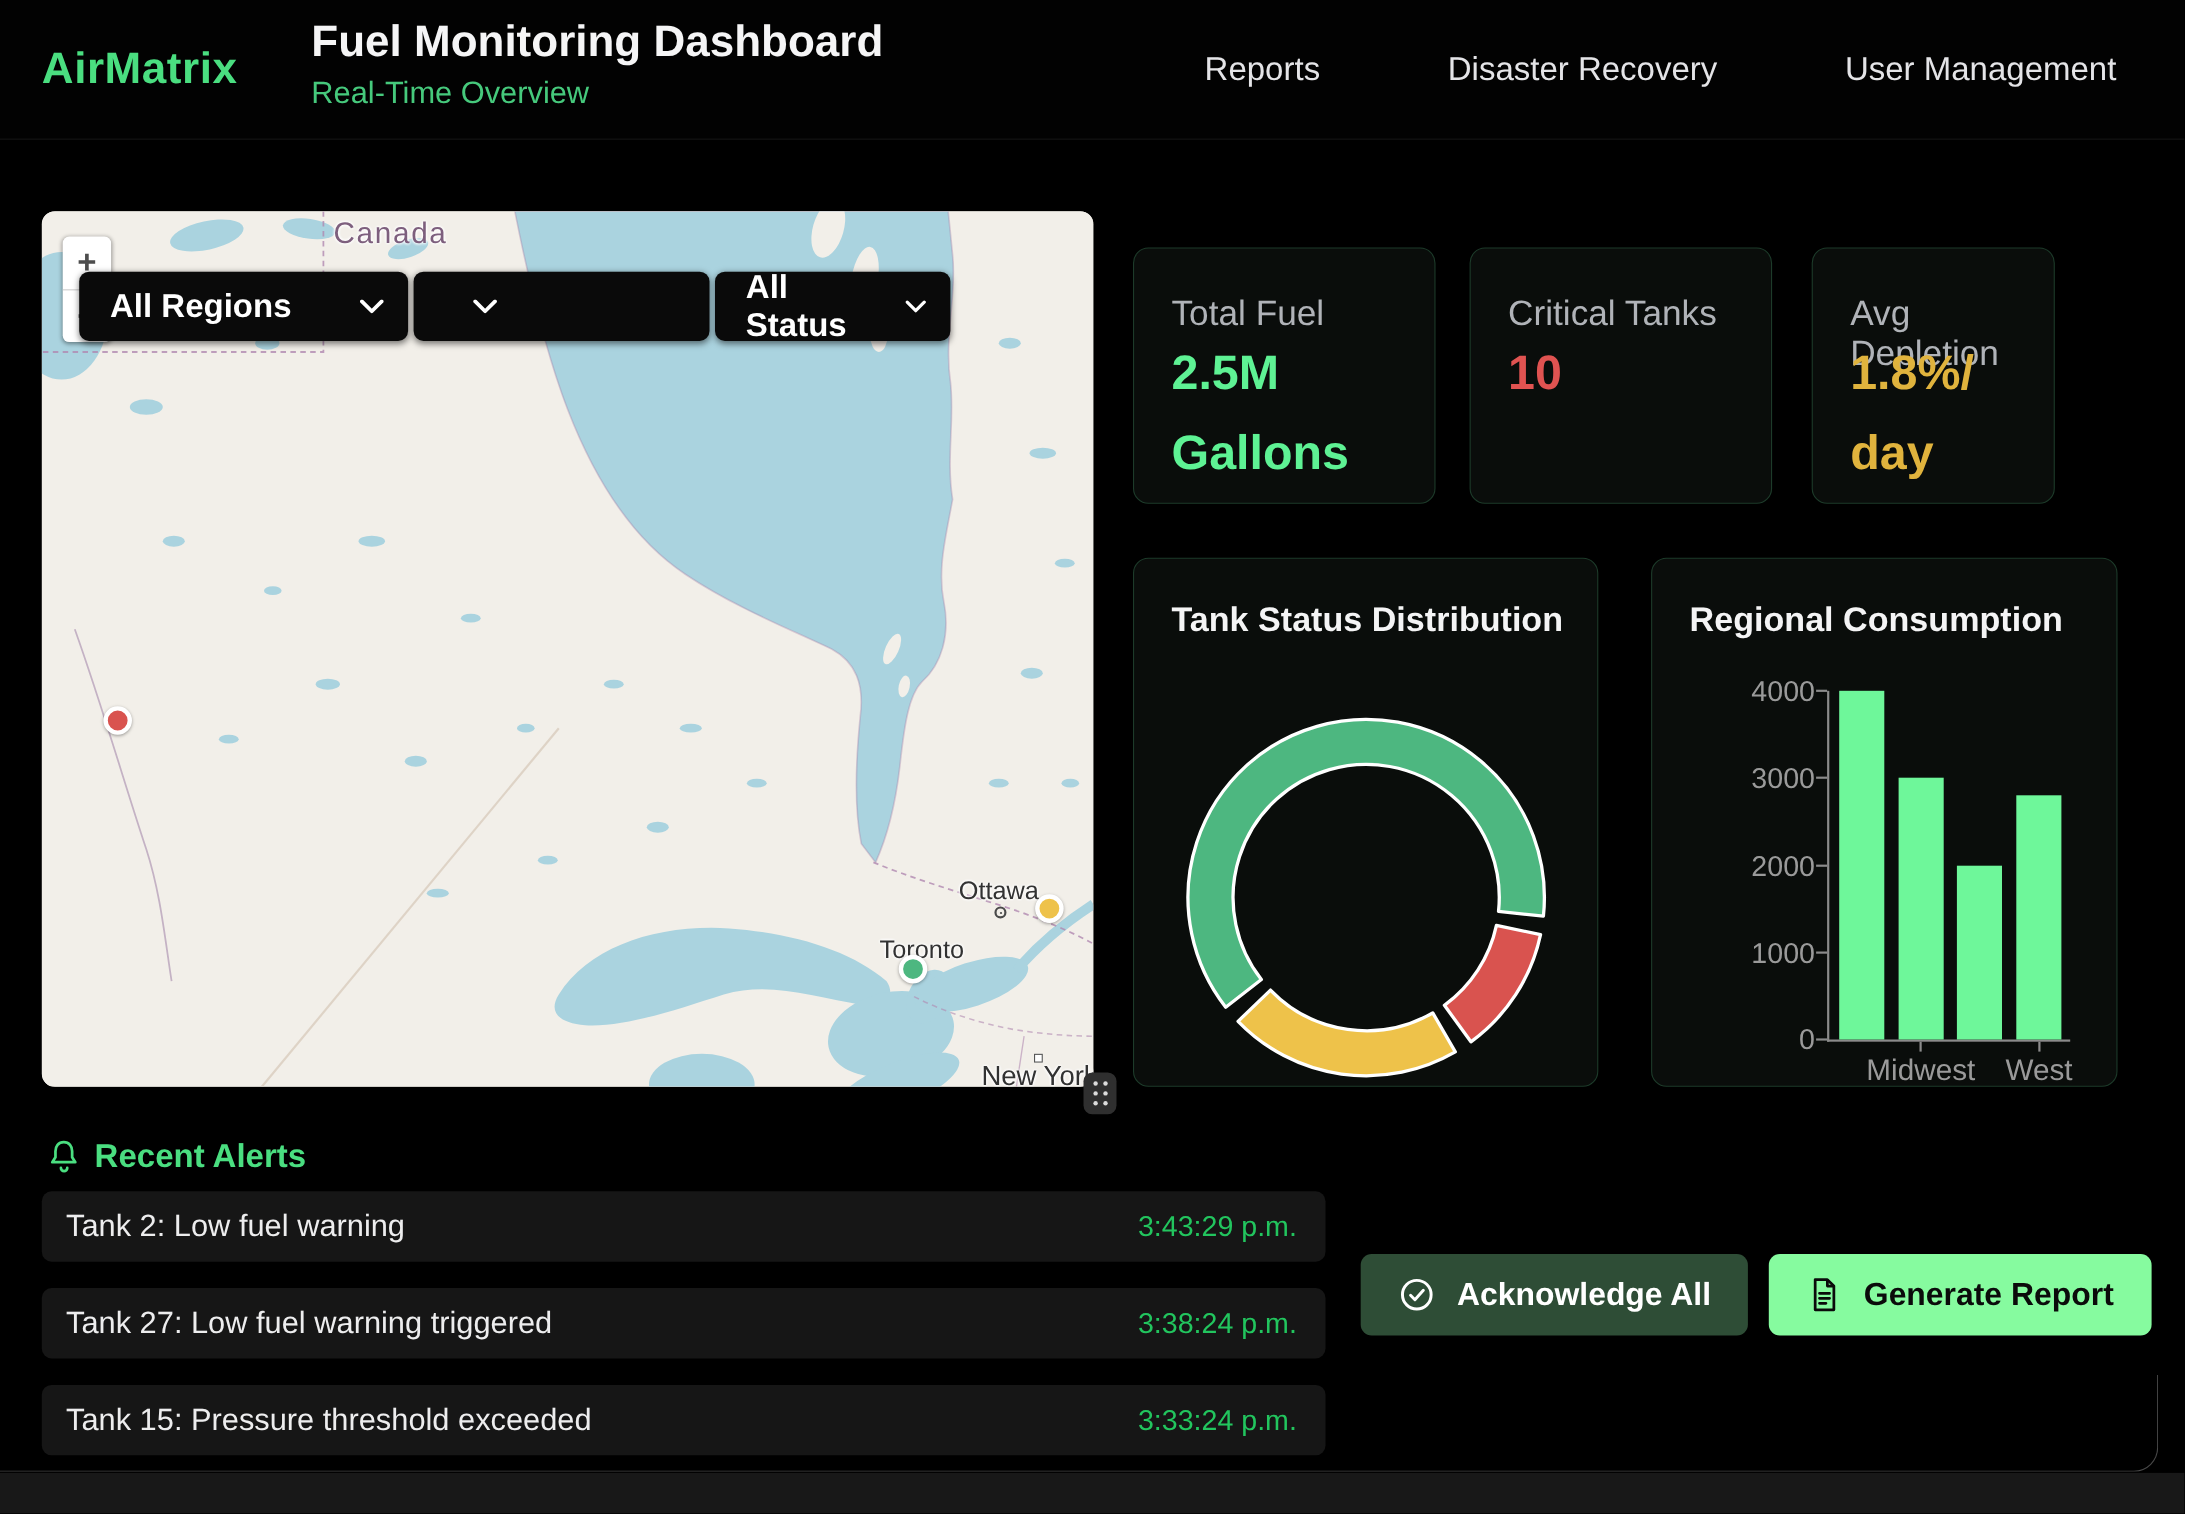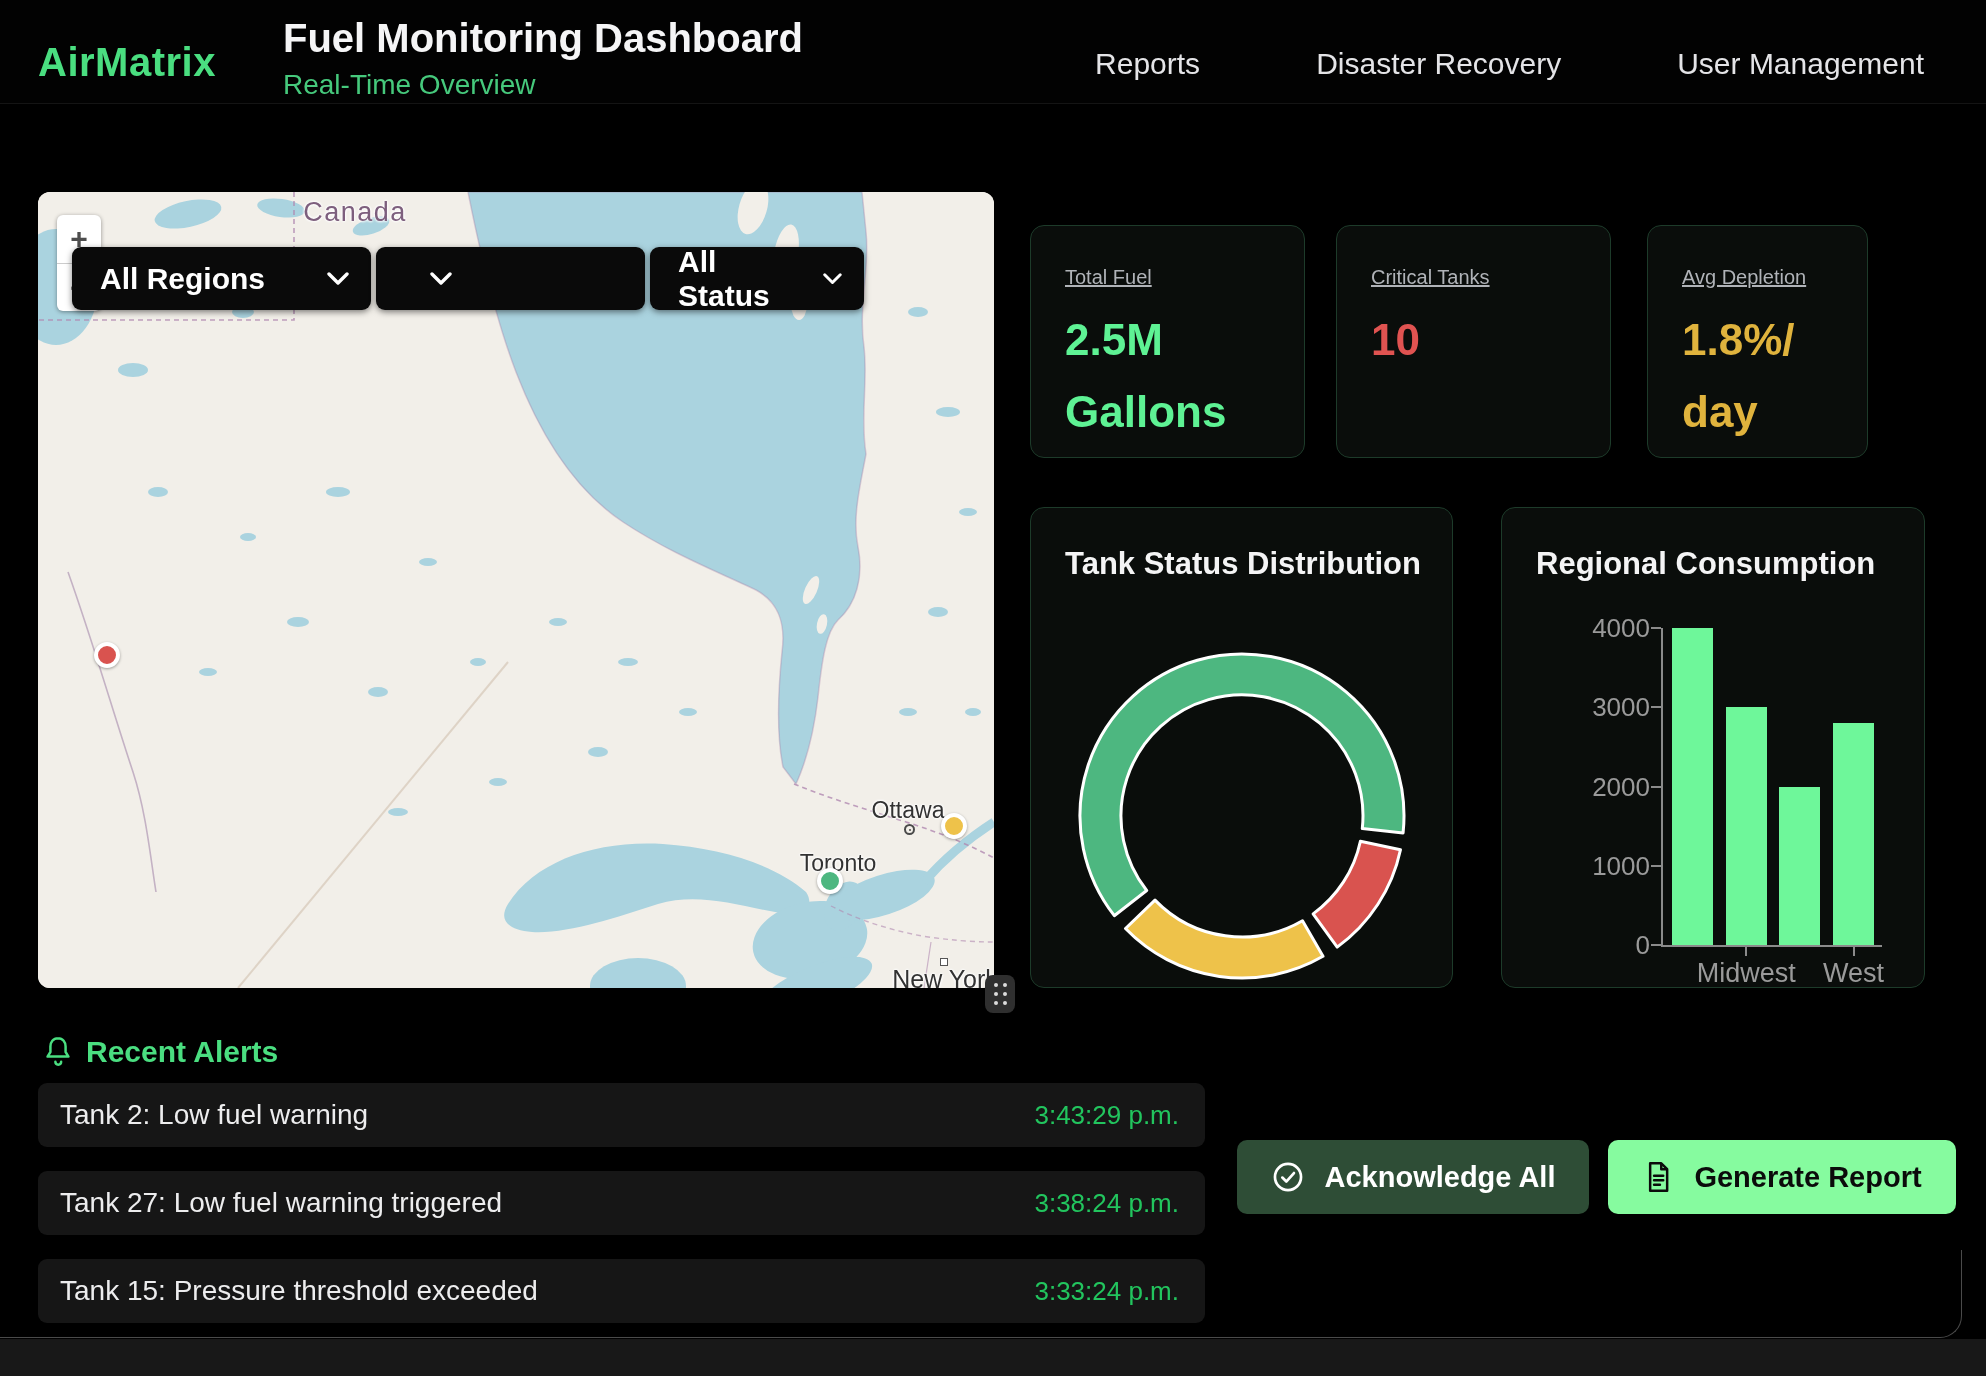--- a/index.html
+++ b/index.html
@@ -2,30 +2,30 @@
 <html><head>
 <meta charset="utf-8">
 <style>
   * { margin:0; padding:0; box-sizing:border-box; }
   html,body { background:#000; }
   body {
     position:relative; width:1986px; height:1376px; overflow:hidden;
     font-family:"Liberation Sans", sans-serif; color:#f4f4f5;
   }
   
-  .header { position:absolute; left:0; top:0; width:1986px; height:104px; background:#020202; border-bottom:1px solid #141414; }
+  .header { position:absolute; left:0; top:0; width:1986px; height:127px; background:#020202; border-bottom:1px solid #141414; }
   .logo { position:absolute; left:38px; top:40px; font-size:40px; font-weight:bold; letter-spacing:.5px; }
   .title-block { position:absolute; left:283px; top:16px; }
   .page-title { font-size:40px; font-weight:bold; color:#f5f5f6; }
   .page-subtitle { margin-top:8px; font-size:28px; font-weight:500; }
   .nav { position:absolute; right:62px; top:0; height:127px; display:flex; align-items:center; gap:116px; }
   .nav-item { font-size:30px; color:#e4e4e7; cursor:pointer; white-space:nowrap; }
   
   .card { position:absolute; background:#0a0d0b; border:1px solid #1d3b2a; border-radius:14px; }
-  .stat-label { position:absolute; left:34px; top:40px; font-size:20px; color:#b0b3b8;text-decoration:underline; }
+  .stat-label { position:absolute; left:34px; top:40px; font-size:32px; color:#b0b3b8; }
   .stat-value { position:absolute; left:34px; top:78px; max-width:185px; font-size:44px; font-weight:bold; line-height:72px; }
   .chart-title { position:absolute; left:34px; top:38px; font-size:31px; font-weight:bold; color:#f4f4f5; }
   
   .map-card { position:absolute; left:38px; top:192px; width:956px; height:796px; border-radius:12px; overflow:hidden; background:#f2efe9; }
   .map-svg { position:absolute; left:0; top:0; width:956px; height:796px; }
   .map-label { position:absolute; transform:translate(-50%,-50%); white-space:nowrap;
     text-shadow:0 0 3px #fff,0 0 3px #fff,0 0 3px #fff; }
   .country-label { font-size:27px; letter-spacing:1.5px; color:#7d5f7d; }
   .city-label { font-size:23px; color:#323232; }
   .big-label { font-size:25px; }

